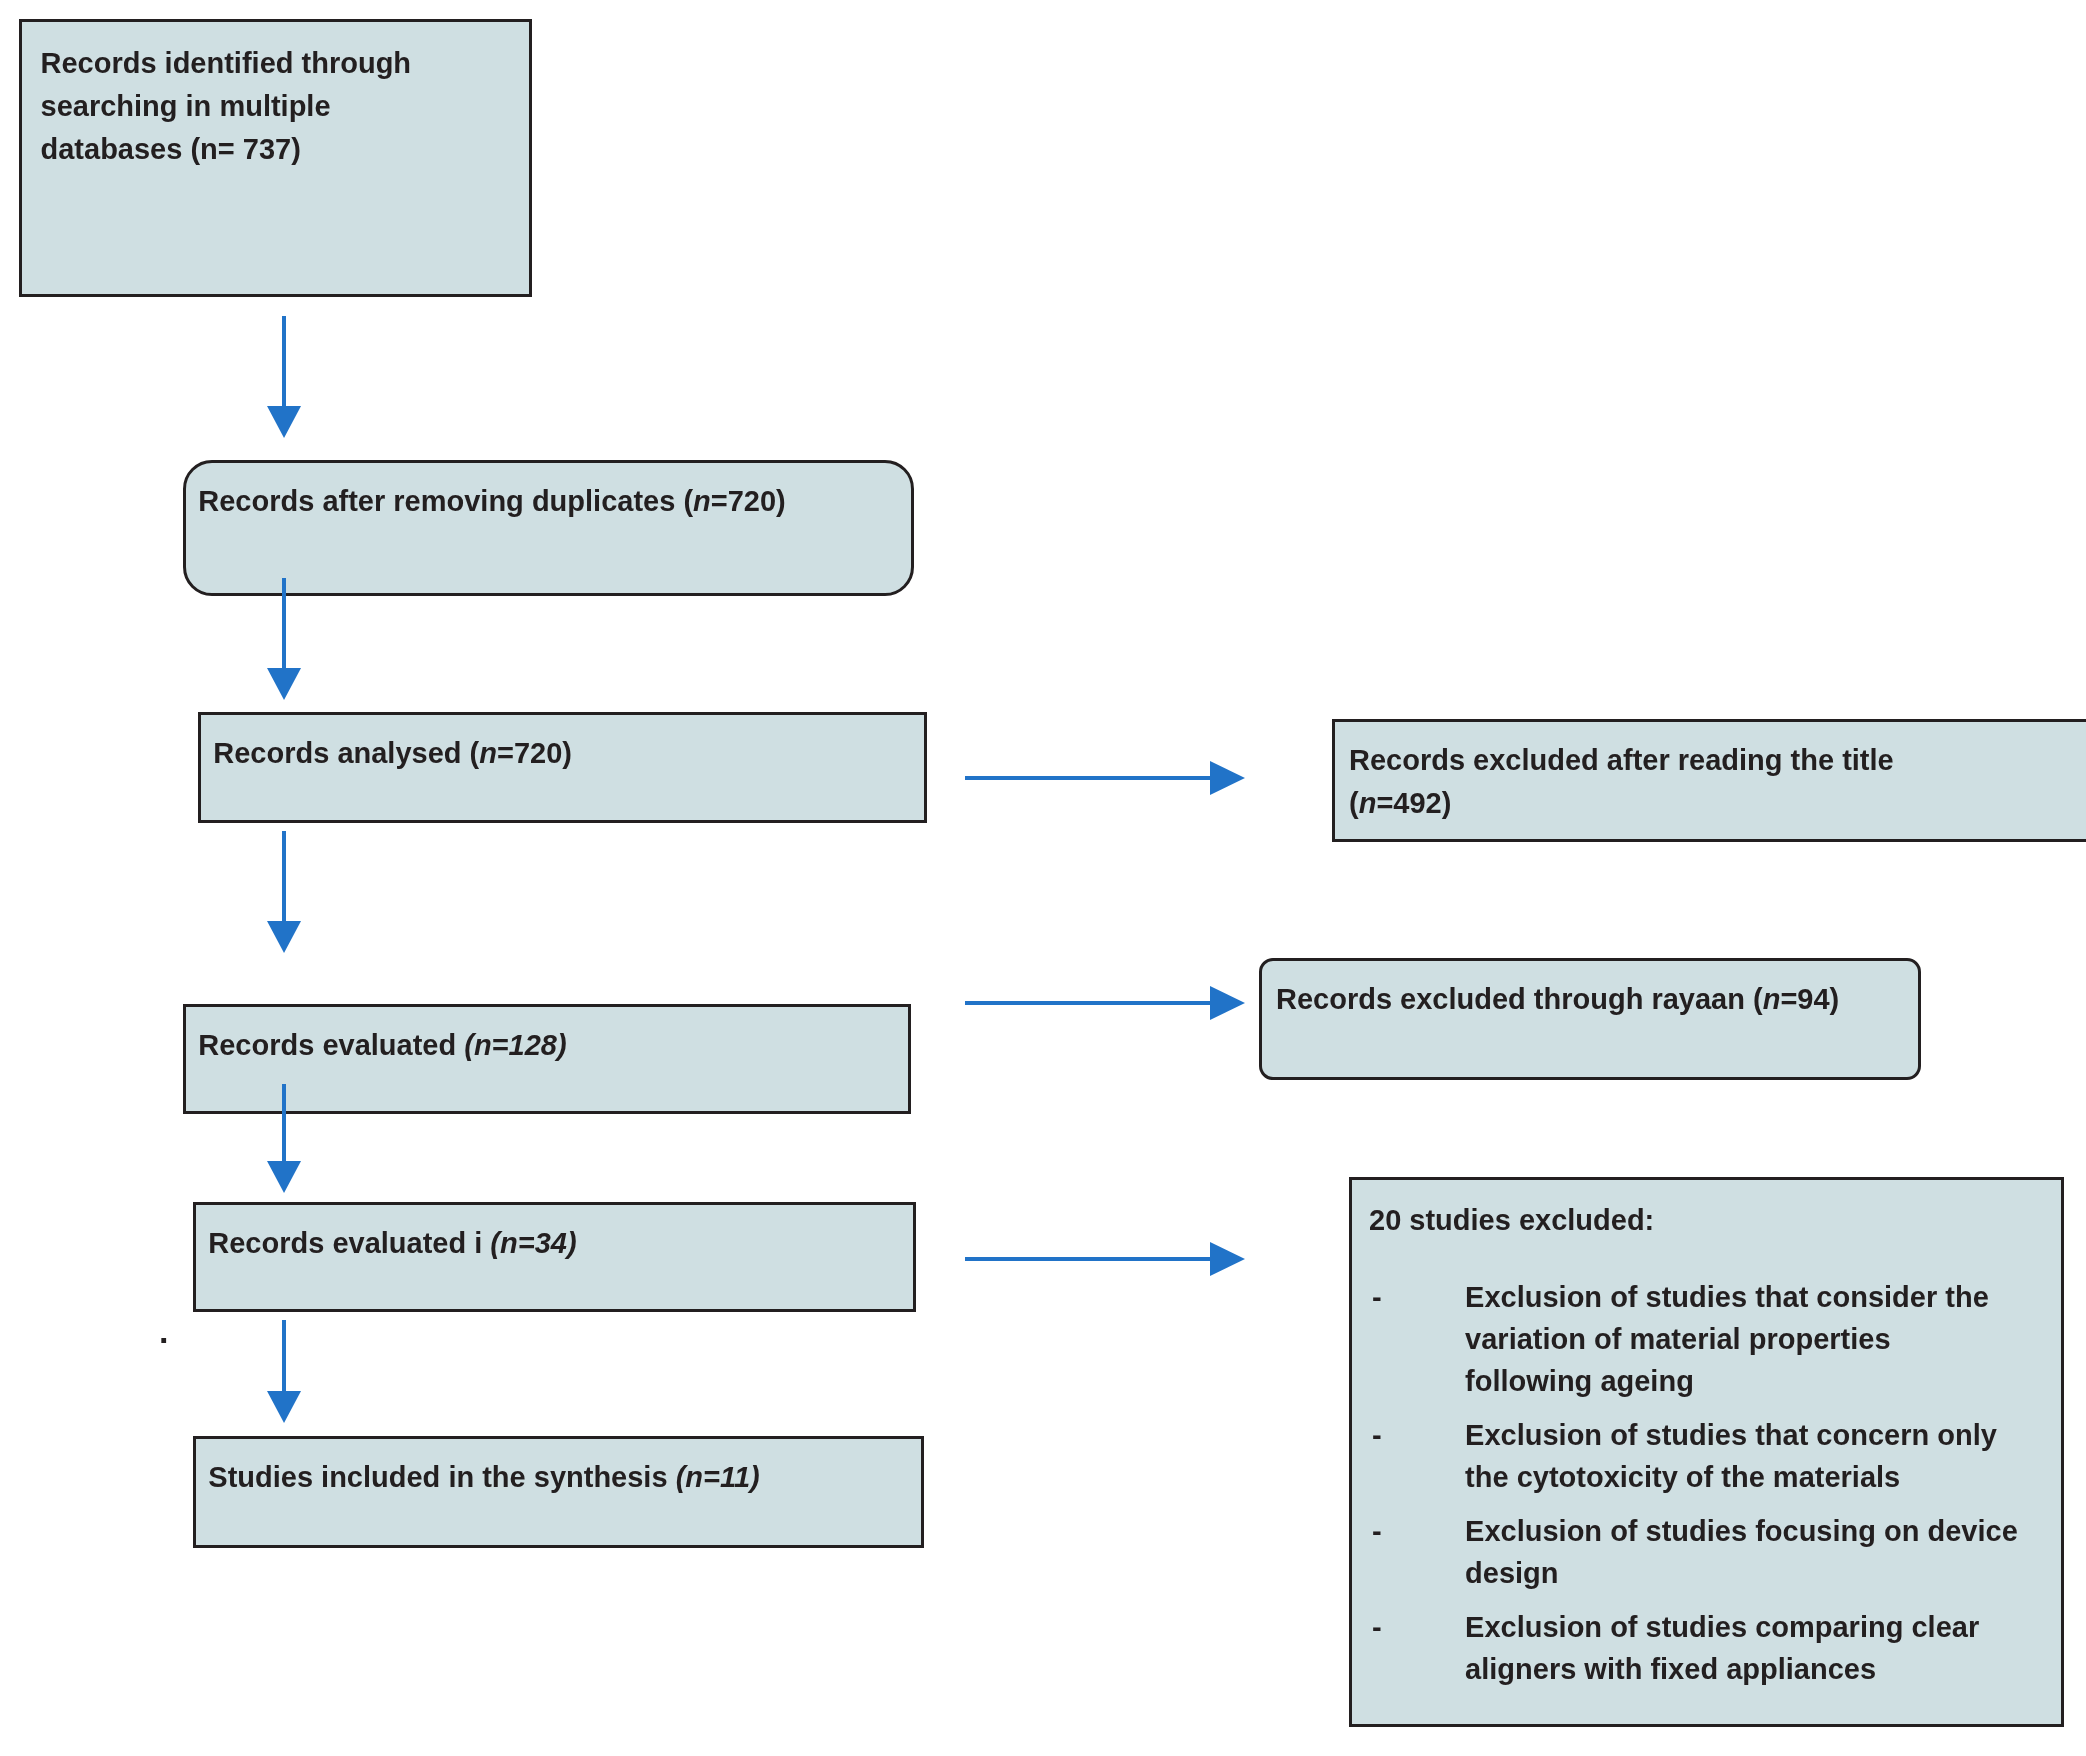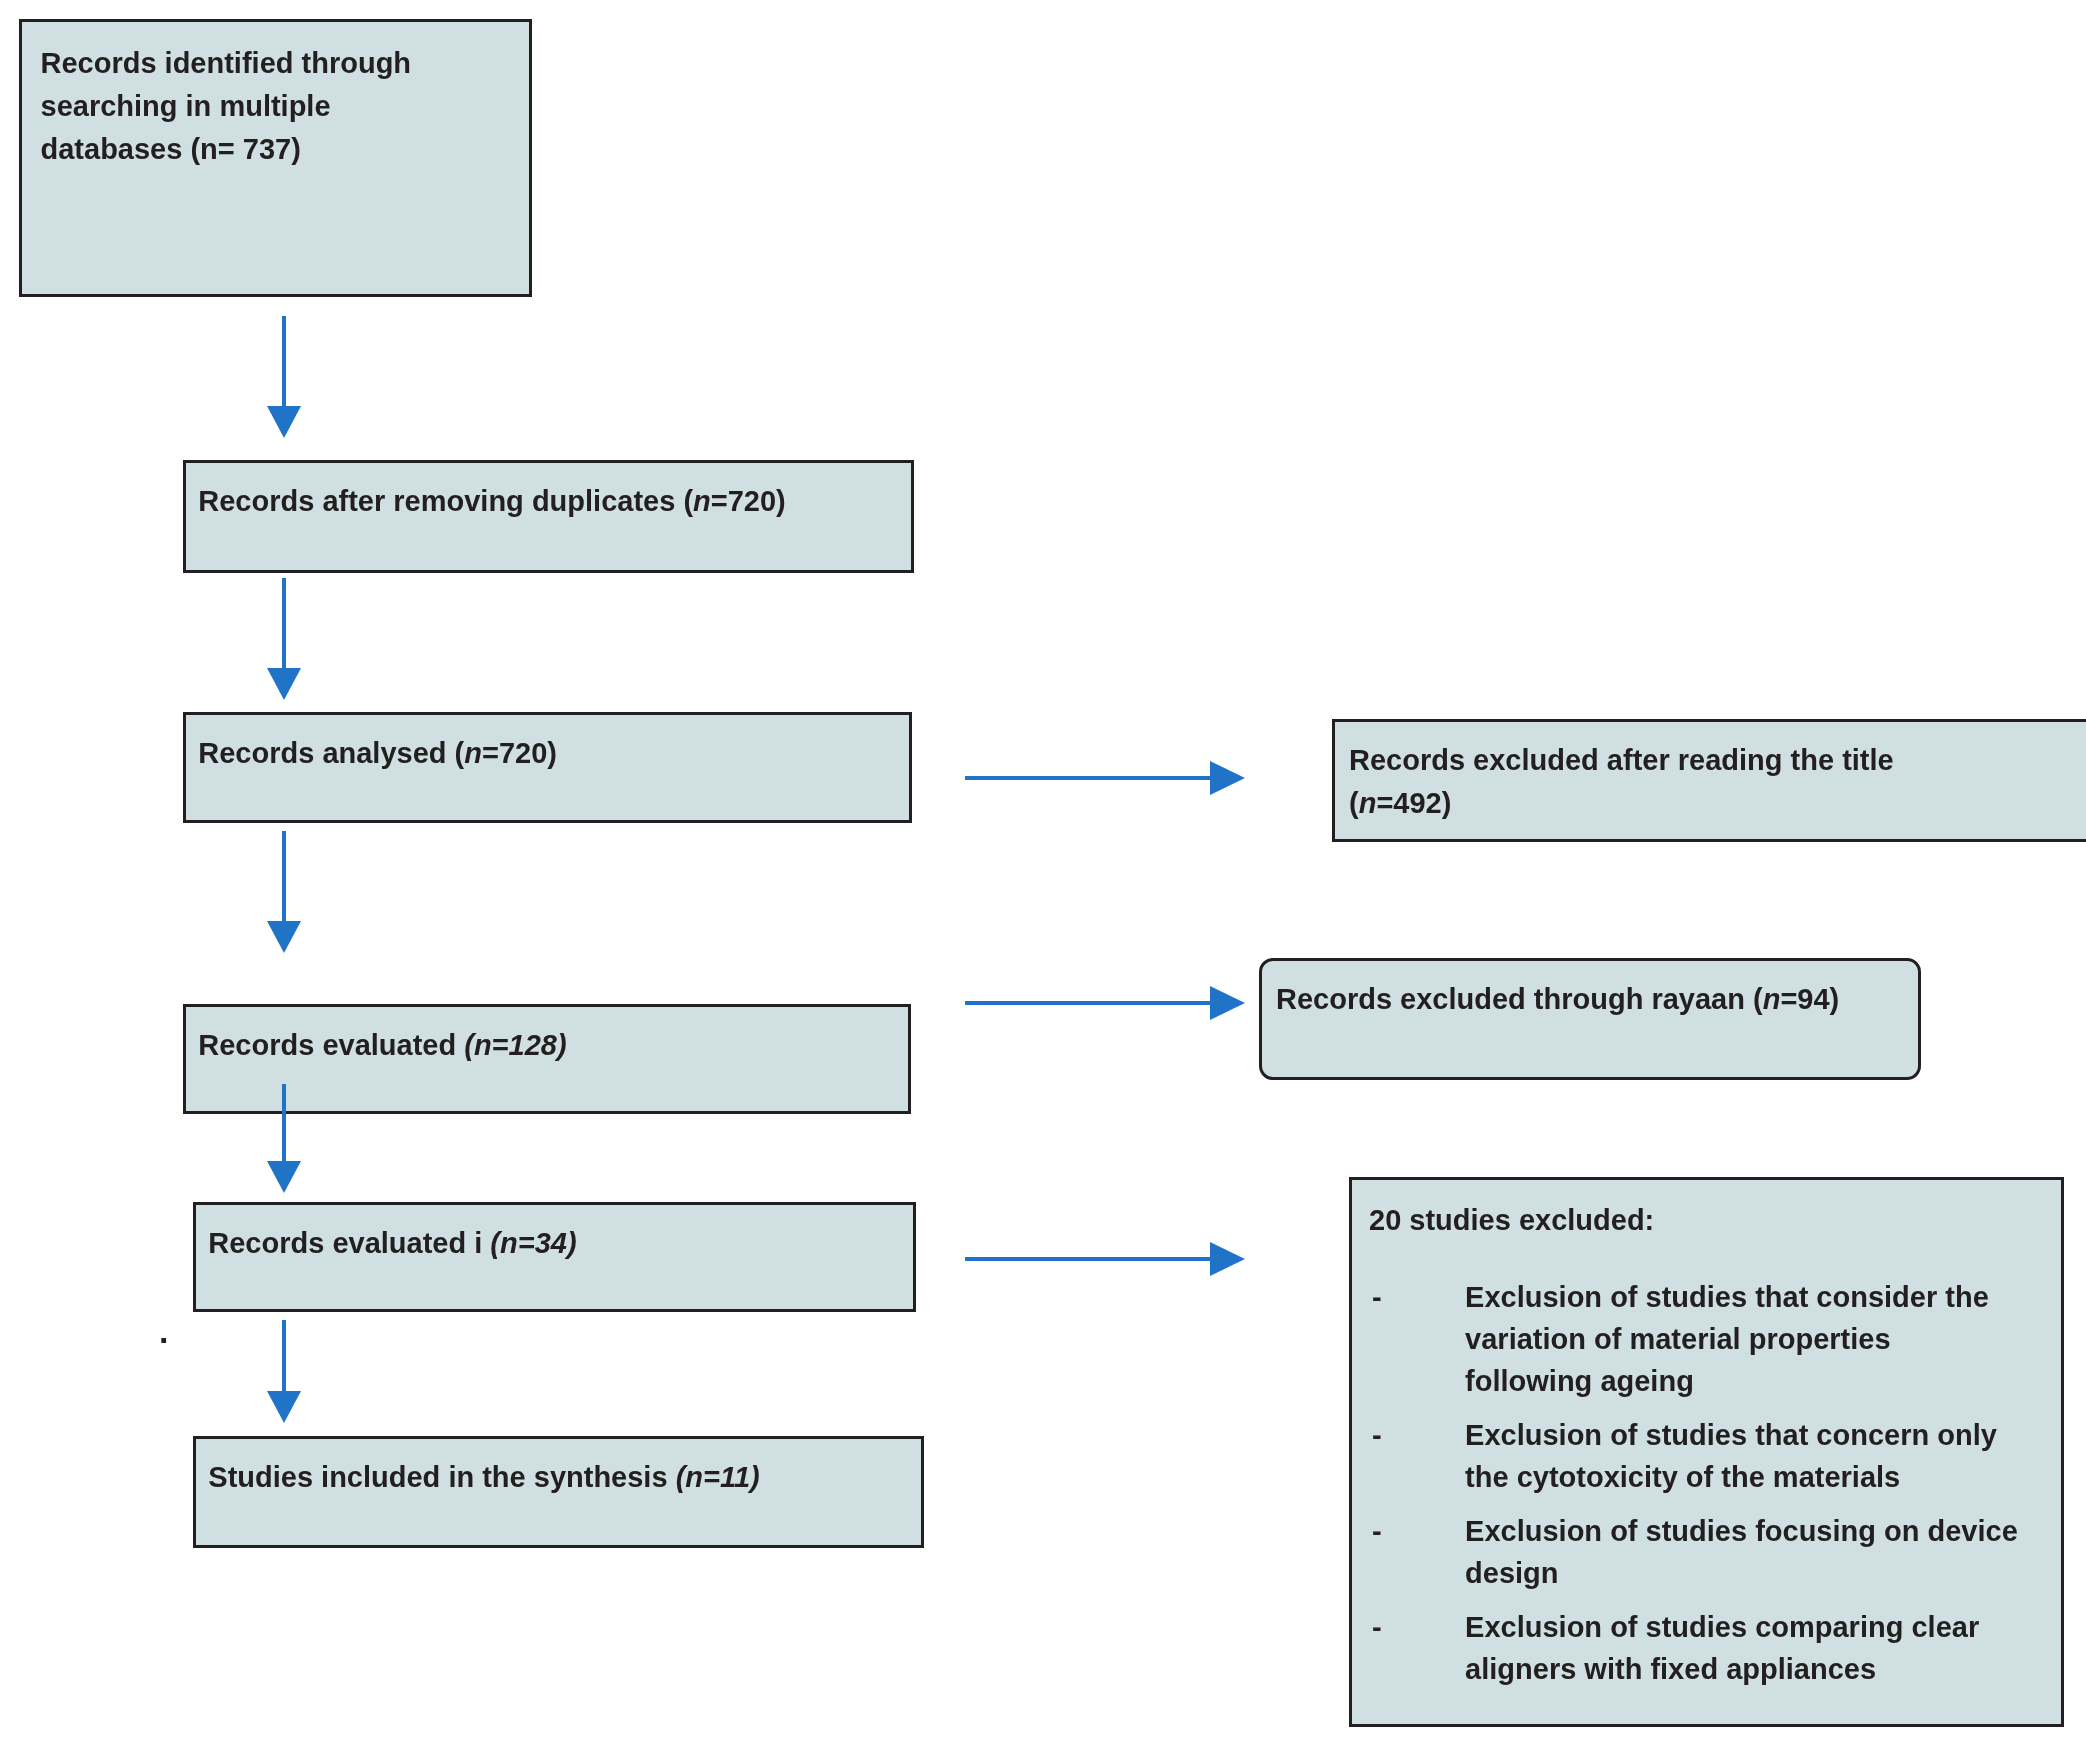--- a/index.html
+++ b/index.html
@@ -25,22 +25,22 @@
     box-sizing:border-box;
     font-weight:bold;
     font-size:29px;
     line-height:43px;
     color:var(--text);
   }
   .box.single{white-space:nowrap;}
   .it{font-style:italic;}
   
   #box-identified{left:19px;top:19px;width:513px;height:278px;padding:20px 15.4px 0 18.5px;white-space:normal;}
-  #box-duplicates{left:183px;top:460px;width:731px;height:113px;padding:17px 7.7px 0 12.3px;}
-  #box-analysed{left:183px;top:712px;width:729px;height:111px;padding:17px 7.7px 0 12.3px;}
+  #box-duplicates{left:183px;top:460px;width:731px;height:136px;padding:17px 7.7px 0 12.3px;border-radius:29px;}
+  #box-analysed{left:198px;top:712px;width:729px;height:111px;padding:17px 7.7px 0 12.3px;}
   #box-evaluated-128{left:183px;top:964px;width:728px;height:110px;padding:17px 7.7px 0 12.3px;margin-top:40px;}
   #box-evaluated-34{left:193px;top:1202px;width:723px;height:110px;padding:17px 7.7px 0 12.3px;}
   #box-included{left:193px;top:1436px;width:731px;height:112px;padding:17px 7.7px 0 12.3px;}
   
   #box-excluded-title{left:1332px;top:719px;width:817px;height:123px;padding:17px 10.8px 0 14px;}
   #box-excluded-rayaan{left:1259px;top:958px;width:662px;height:122px;padding:17px 10.8px 0 14px;border-radius:14px;}
   #box-excluded-reasons{left:1349px;top:1177px;width:715px;height:550px;padding:18.5px 18.5px 0 17px;line-height:42px;}
   .big-heading{font-weight:bold;}
   .bullets{margin-top:35px;}
   .bullet{display:flex;align-items:flex-start;margin-bottom:12.3px;}

